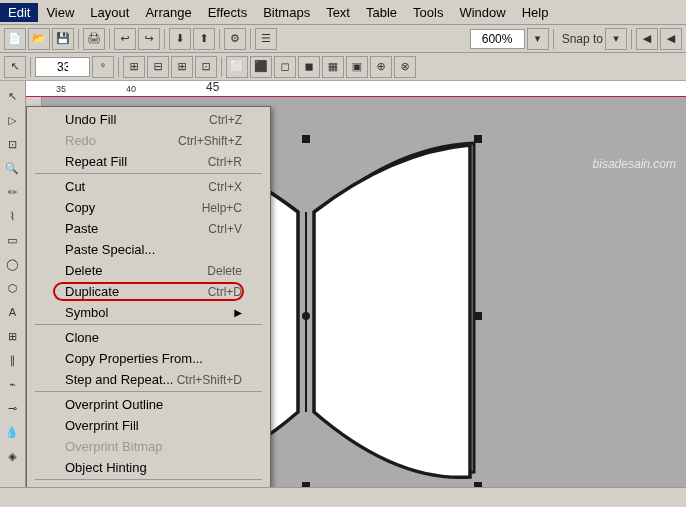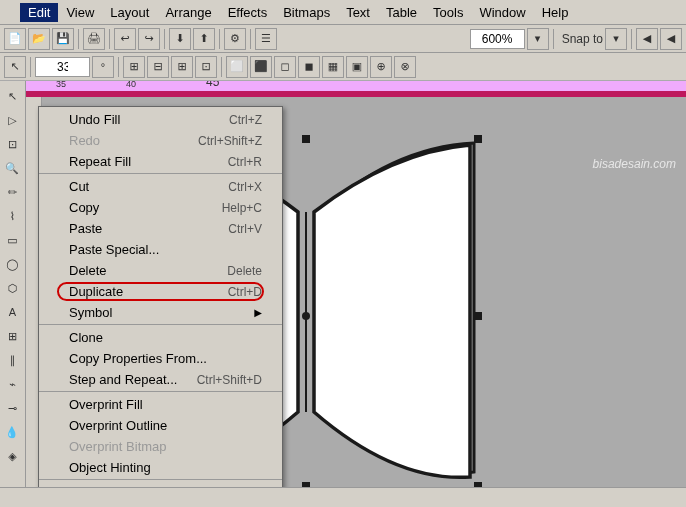--- a/index.html
+++ b/index.html
@@ -5,21 +5,21 @@
     * { margin: 0; padding: 0; box-sizing: border-box; }
     body { width: 686px; height: 507px; background: #ababab; font-family: 'Segoe UI', Tahoma, Arial, sans-serif; font-size: 13px; overflow: hidden; position: relative; }
 
     
     .menubar {
       display: flex;
       align-items: center;
       background: #d4d0c8;
       height: 25px;
       border-bottom: 1px solid #999;
-      padding: 0 20px;
+      padding: 0 0;
     }
     .menubar-item {
       padding: 2px 8px;
       cursor: pointer;
       font-size: 13px;
       color: #000;
       white-space: nowrap;
     }
     .menubar-item:hover, .menubar-item.active {
       background: #0a246a;
@@ -81,22 +81,22 @@
     .canvas-area {
       flex: 1;
       background: #ababab;
       position: relative;
       overflow: hidden;
     }
 
     
     .ruler-h {
       position: absolute; top: 0; left: 0; right: 0; height: 16px;
-      background: #f0abfc;
-      border-bottom: 6px solid #be185d;
+      background: #ffffff;
+      border-bottom: 1px solid #be185d;
       display: flex; align-items: flex-end;
     }
     .ruler-v {
       position: absolute; top: 16px; left: 0; bottom: 0; width: 16px;
       background: #d4d0c8;
       border-right: 1px solid #999;
     }
 
     
     .canvas-white {
@@ -121,27 +121,27 @@
       border-top: 1px solid #999;
       display: flex; align-items: center;
       padding: 0 8px;
       font-size: 11px; color: #333;
     }
 
     
     .dropdown-menu {
       position: absolute;
       top: 25px;
-      left: 12px;
+      left: 0px;
       width: 245px;
       background: #d4d0c8;
       border: 1px solid #666;
       box-shadow: 2px 2px 5px rgba(0,0,0,0.4);
       z-index: 100;
-      padding: 2px 0;
+      padding: 2px 8px;
     }
     .menu-item {
       display: flex;
       align-items: center;
       justify-content: space-between;
       padding: 3px 20px 3px 30px;
       cursor: pointer;
       color: #000;
       font-size: 13px;
       position: relative;
@@ -371,24 +371,24 @@
       </div>
       <div class="menu-item">
         <span>Copy Properties From...</span>
       </div>
       <div class="menu-item" style="border-bottom:1px solid #999;padding-bottom:4px;margin-bottom:2px;">
         <span>Step and Repeat...</span>
         <span class="shortcut">Ctrl+Shift+D</span>
       </div>
 
       <div class="menu-item">
+        <span>Overprint Outline</span>
+      </div>
+      <div class="menu-item">
         <span>Overprint Fill</span>
-      </div>
-      <div class="menu-item">
-        <span>Overprint Outline</span>
       </div>
       <div class="menu-item disabled">
         <span>Overprint Bitmap</span>
       </div>
       <div class="menu-item" style="border-bottom:1px solid #999;padding-bottom:4px;margin-bottom:2px;">
         <span>Object Hinting</span>
       </div>
 
       <div class="menu-item">
         <span>Select All</span>

